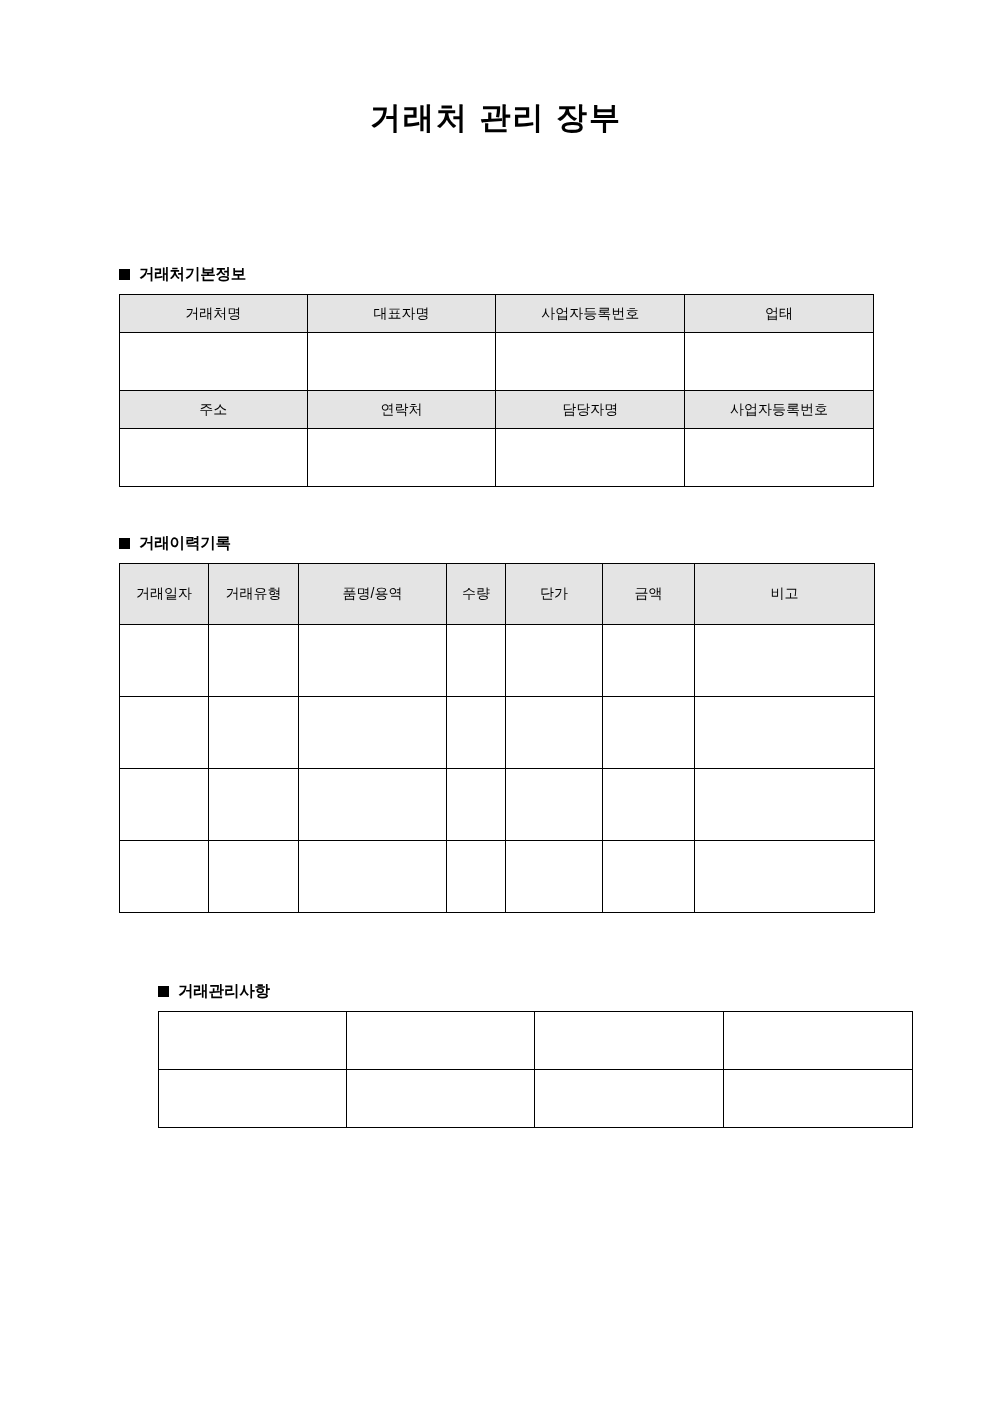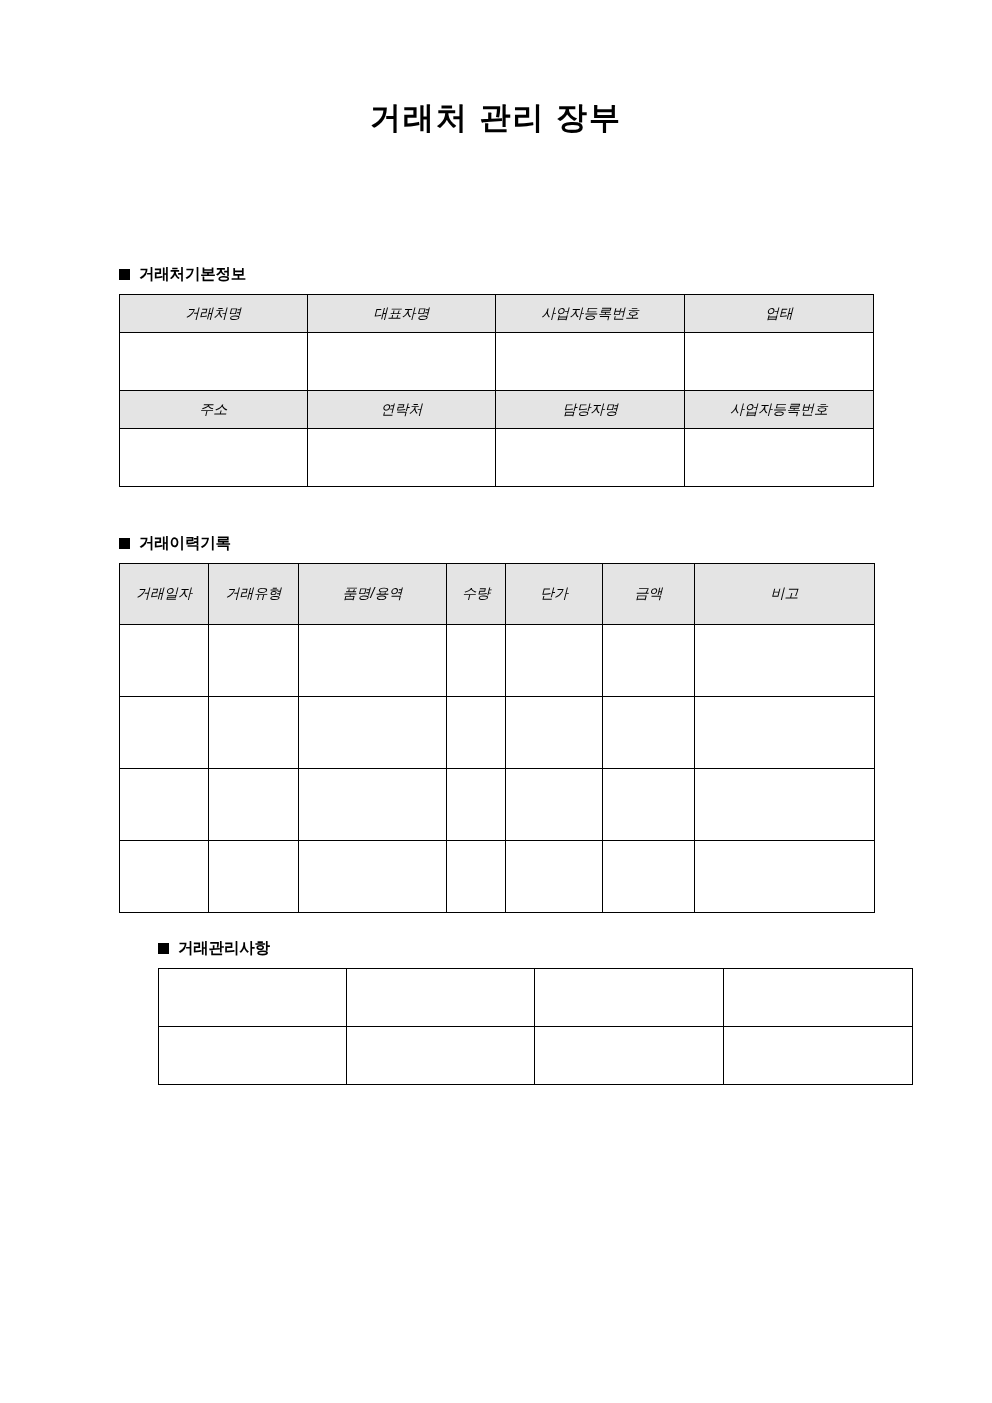--- a/index.html
+++ b/index.html
@@ -75,35 +75,34 @@
     text-align: center;
     vertical-align: middle;
     color: #000000;
     padding: 0 4px;
     word-break: keep-all;
     line-height: 1.25;
   }
   td.hdr {
     background: #e4e4e4;
     height: 37px;
-    font-style: italic;
   }
   td.blank {
     background: #ffffff;
     height: 57px;
   }
 
   
   table.history-table td.hdr { height: 60px; }
   table.history-table td.blank { height: 71px; }
 
   
   #block-basic   { top: 248px; margin-top: 16px; }
   #block-history { top: 533px; }
-  #block-manage  { top: 938px; padding-left: 39px; }
+  #block-manage  { top: 981px; padding-left: 39px; }
 </style>
 </head>
 <body>
 
 <div class="page">
 
   <h1 class="doc-title">거래처 관리 장부</h1>
 
   <div class="section" id="block-basic">
     <div class="section-heading">

